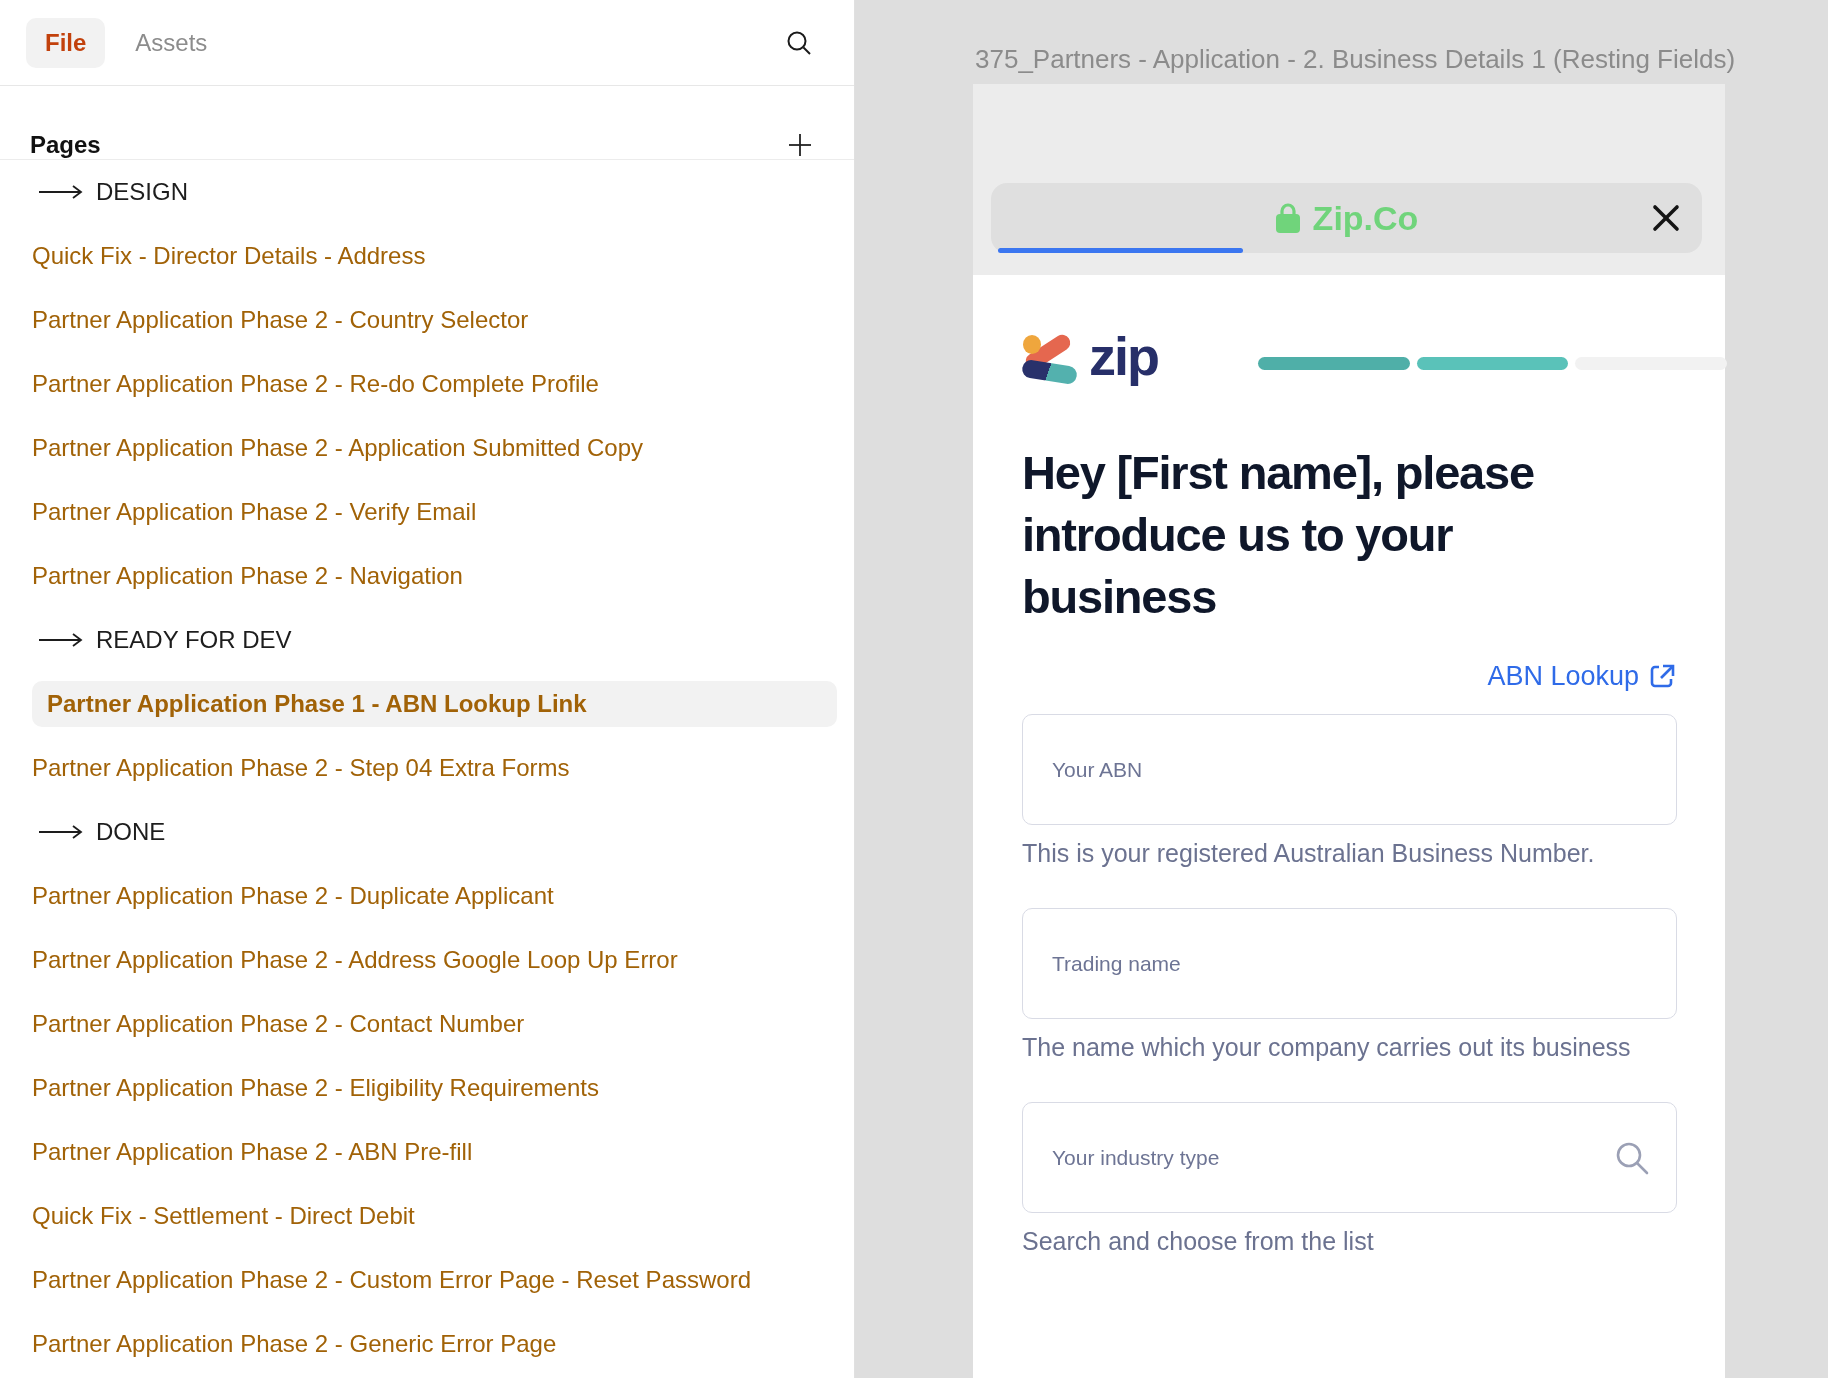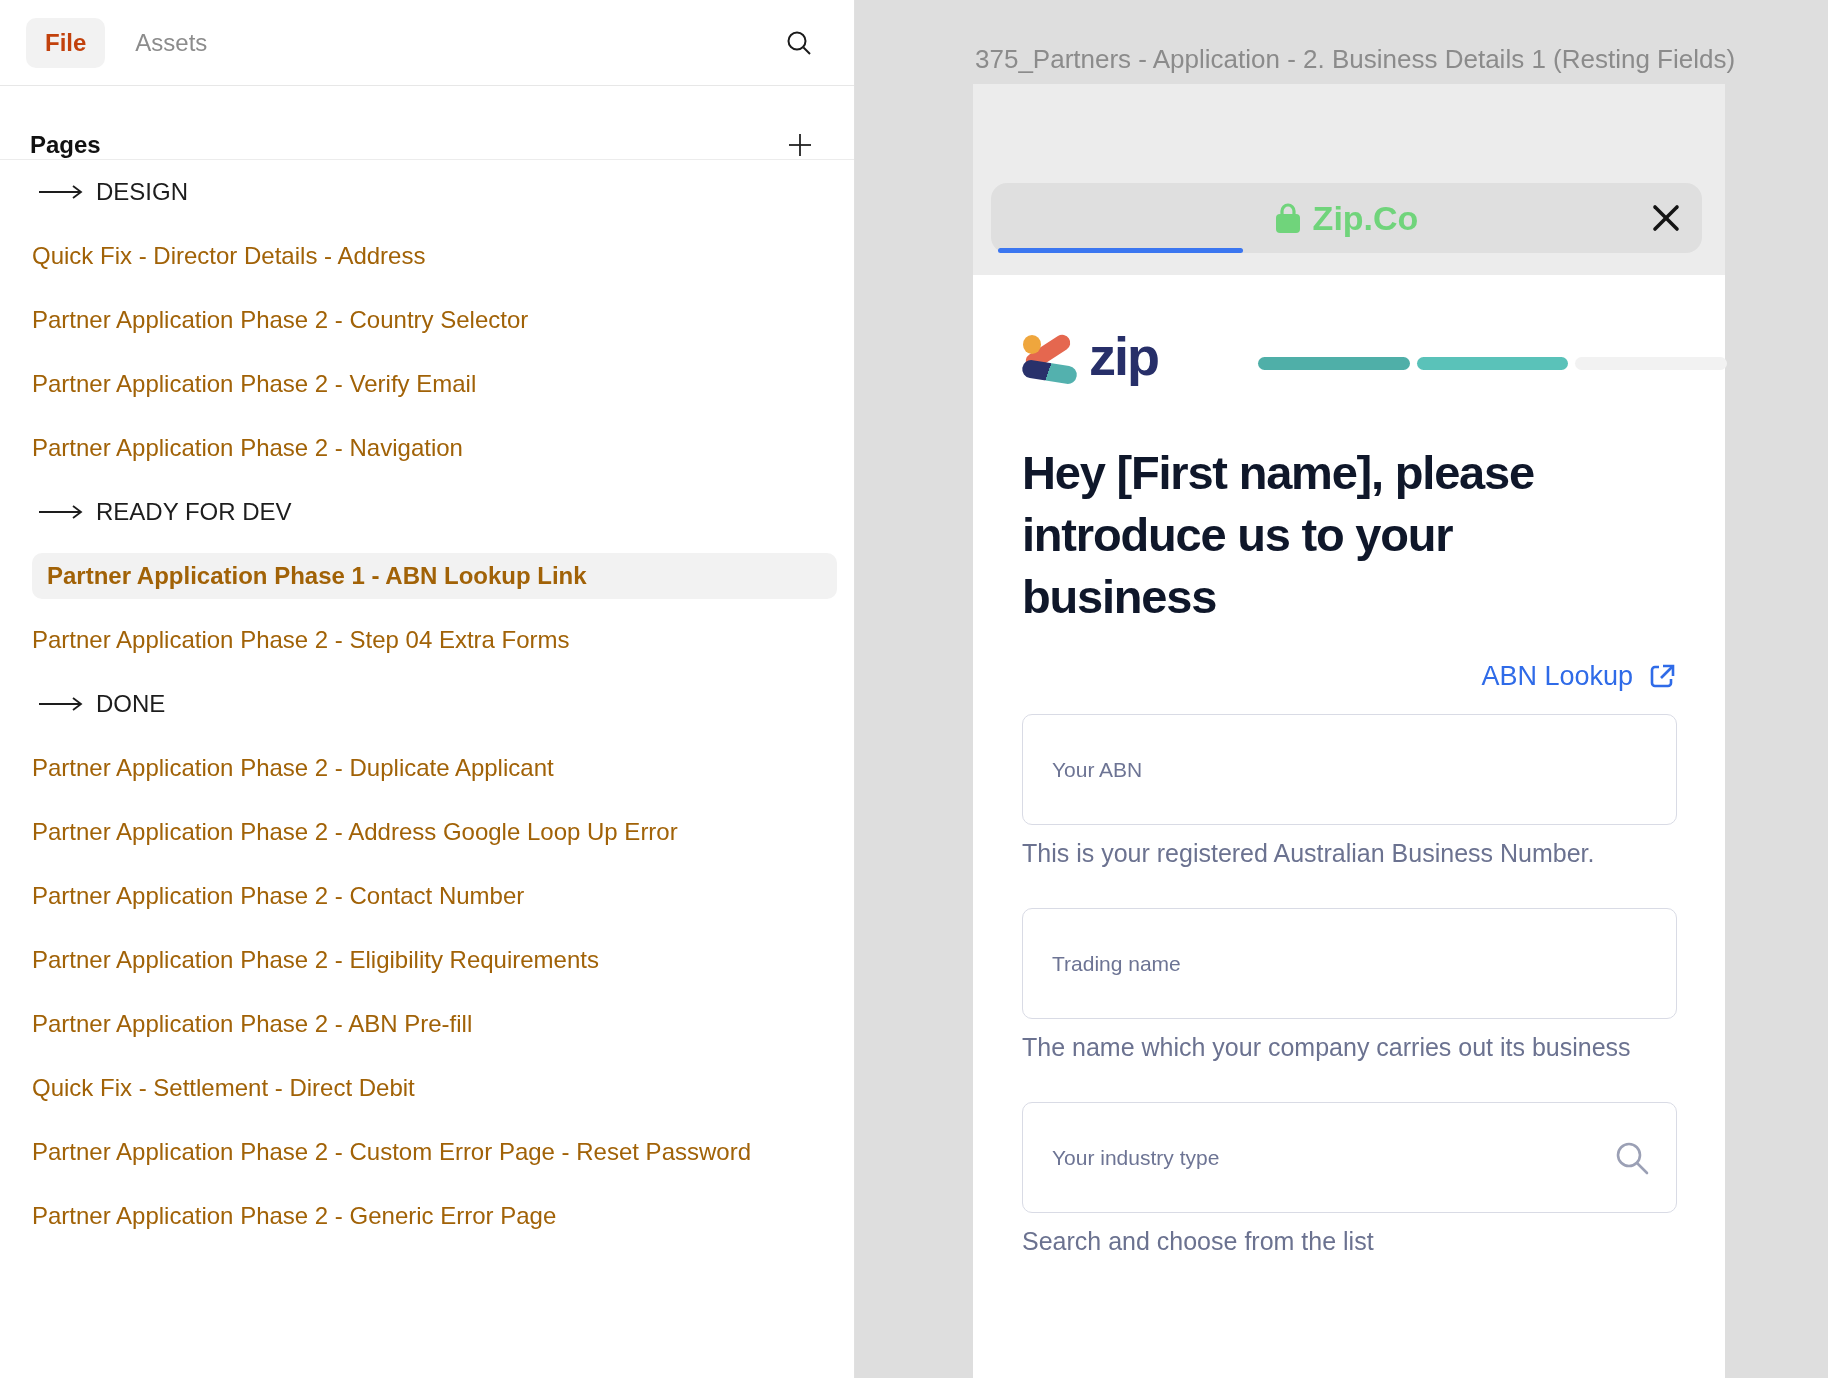--- a/index.html
+++ b/index.html
@@ -68,21 +68,21 @@
     display:flex; gap:7px; }
   .progress-track .seg { height:13px; border-radius:7px; flex:1; }
   .seg.s1 { background:#4fafa8; }
   .seg.s2 { background:#5ac2b9; }
   .seg.s3 { background:#f2f2f2; }
 
   .heading { margin-top:55px; width:575px; font-size:47px; line-height:62px;
     font-weight:700; color:#0f172a; letter-spacing:-1.2px; }
 
   .link-row { margin-top:30px; height:36px; display:flex; justify-content:flex-end;
-    align-items:center; gap:16px;text-align:right; }
+    align-items:center; gap:10px;text-align:right; }
   .abn-link { font-size:27px; color:#2f6be8; cursor:pointer; }
 
   .field { margin-top:20px; }
   .field + .field { margin-top:40px; }
   .input-wrap { position:relative; width:655px; }
   .input-wrap input { width:655px; height:111px; border:1.5px solid #d9dbe5;
     border-radius:10px; padding:0 70px 0 29px; font-size:21px; color:#3c415e;
     font-family:"Liberation Sans", sans-serif; background:#fff; outline:none; }
   .input-wrap input::placeholder { color:#6d7494; opacity:1; }
   .input-search-icon { position:absolute; right:26px; top:50%; transform:translateY(-50%);
@@ -125,21 +125,31 @@
           <span class="page-label">Quick Fix - Director Details - Address</span>
         </div>
   </div>
 
   <div class="row page">
     <div class="pill">
           <span class="page-label">Partner Application Phase 2 - Country Selector</span>
         </div>
   </div>
 
-
+  <div class="row page">
+    <div class="pill">
+          <span class="page-label">Partner Application Phase 2 - Re-do Complete Profile</span>
+        </div>
+  </div>
+
+  <div class="row page">
+    <div class="pill">
+          <span class="page-label">Partner Application Phase 2 - Application Submitted Copy</span>
+        </div>
+  </div>
 
   <div class="row page">
     <div class="pill">
           <span class="page-label">Partner Application Phase 2 - Verify Email</span>
         </div>
   </div>
 
   <div class="row page">
     <div class="pill">
           <span class="page-label">Partner Application Phase 2 - Navigation</span>

